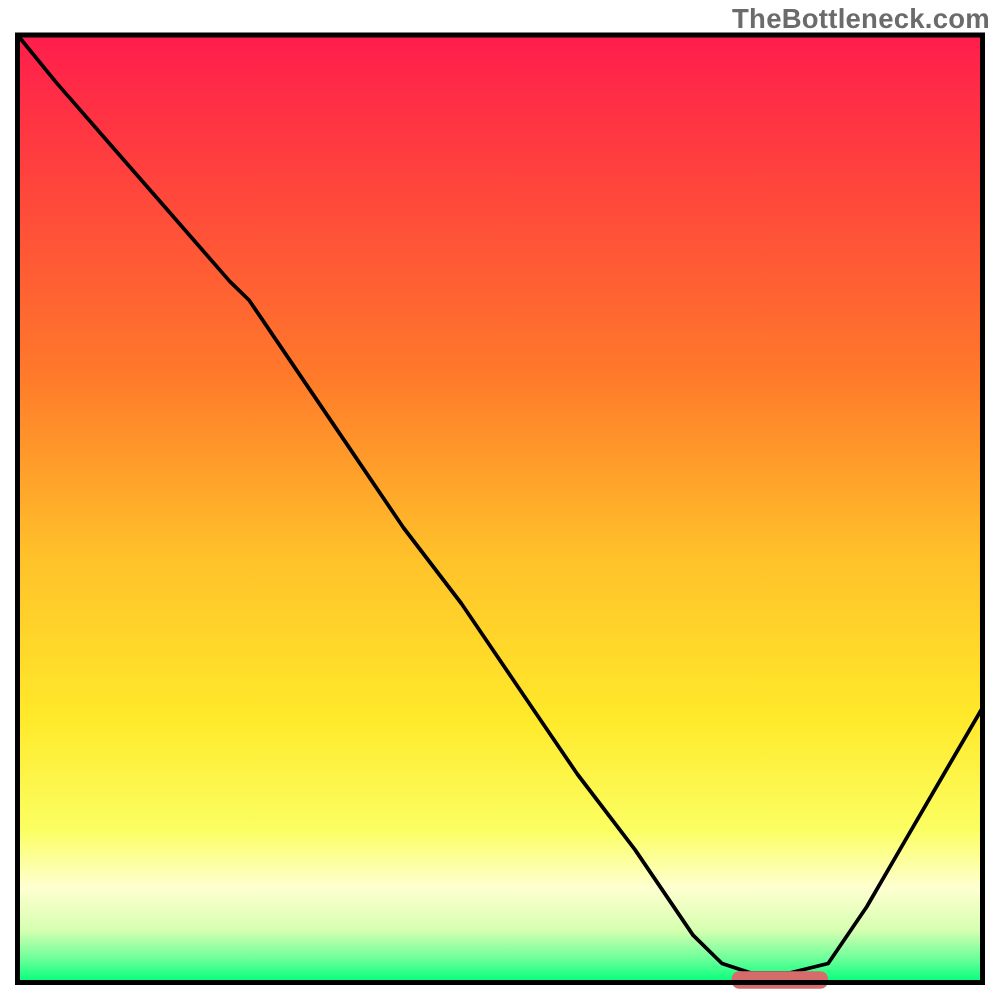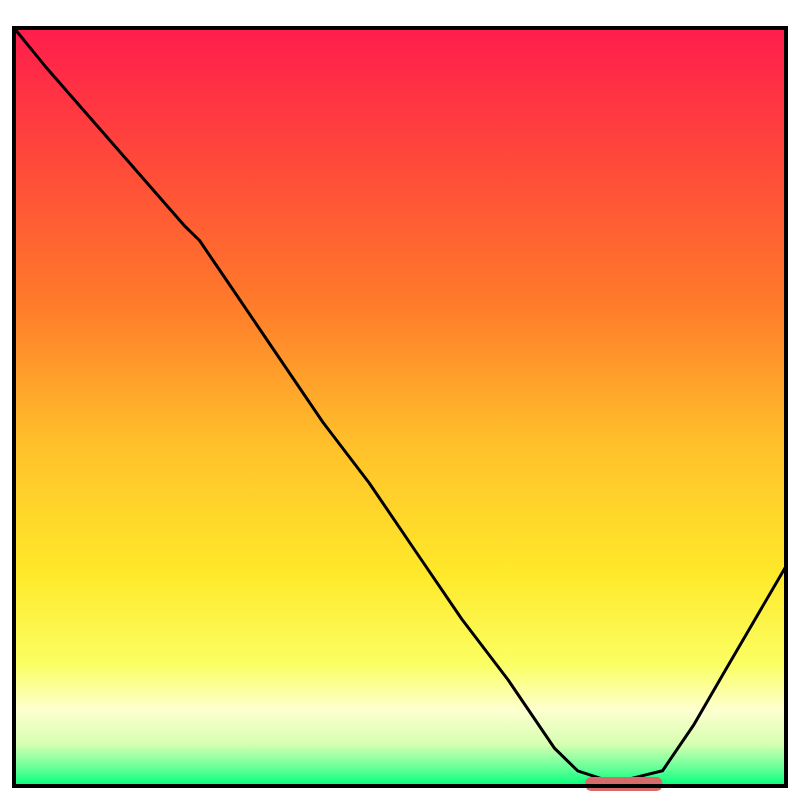--- a/index.html
+++ b/index.html
@@ -29,20 +29,21 @@
     position: absolute;
     left: 0;
     top: 0;
   }
 </style>
 </head>
 <body>
 
 <div class="stage">
 
+  <div class="watermark">TheBottleneck.com</div>
 
   <svg class="chart" width="800" height="800" viewBox="0 0 800 800">
     <defs>
       <linearGradient id="bg-grad" x1="0" y1="0" x2="0" y2="1">
 
       <stop offset="0%" stop-color="#ff1d4c"></stop>
           <stop offset="18%" stop-color="#ff4a3a"></stop>
           <stop offset="36%" stop-color="#ff7a2a"></stop>
           <stop offset="55.00000000000001%" stop-color="#ffc12a"></stop>
           <stop offset="72%" stop-color="#ffe92a"></stop>

